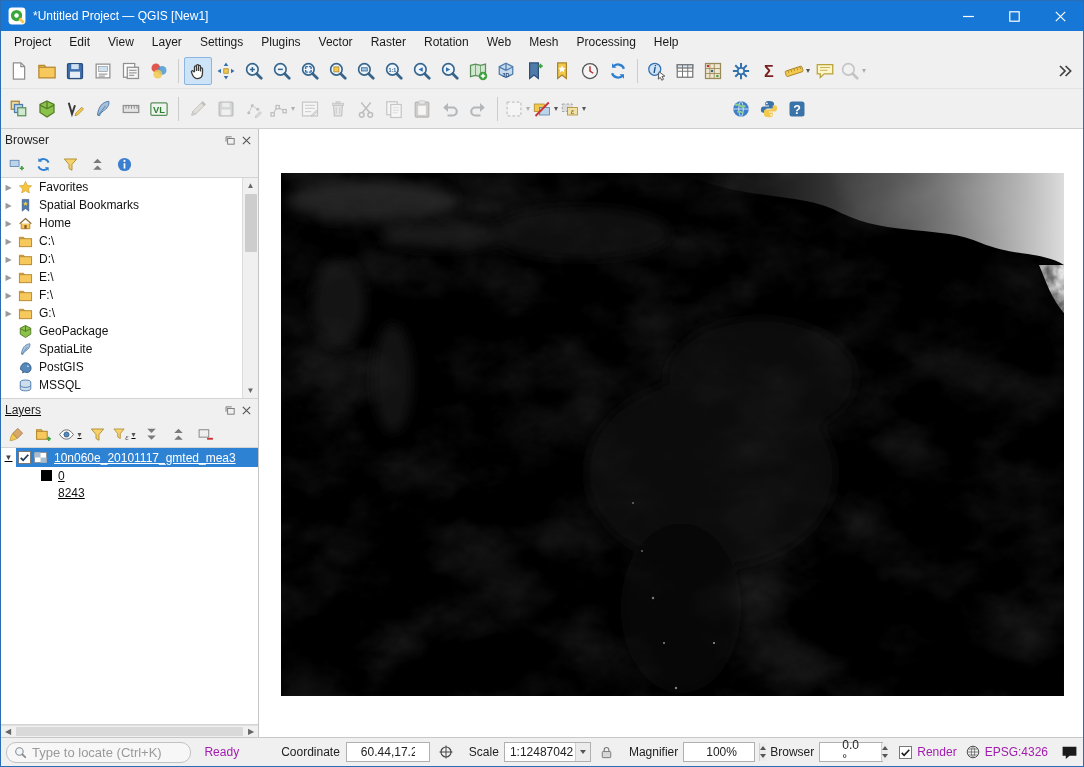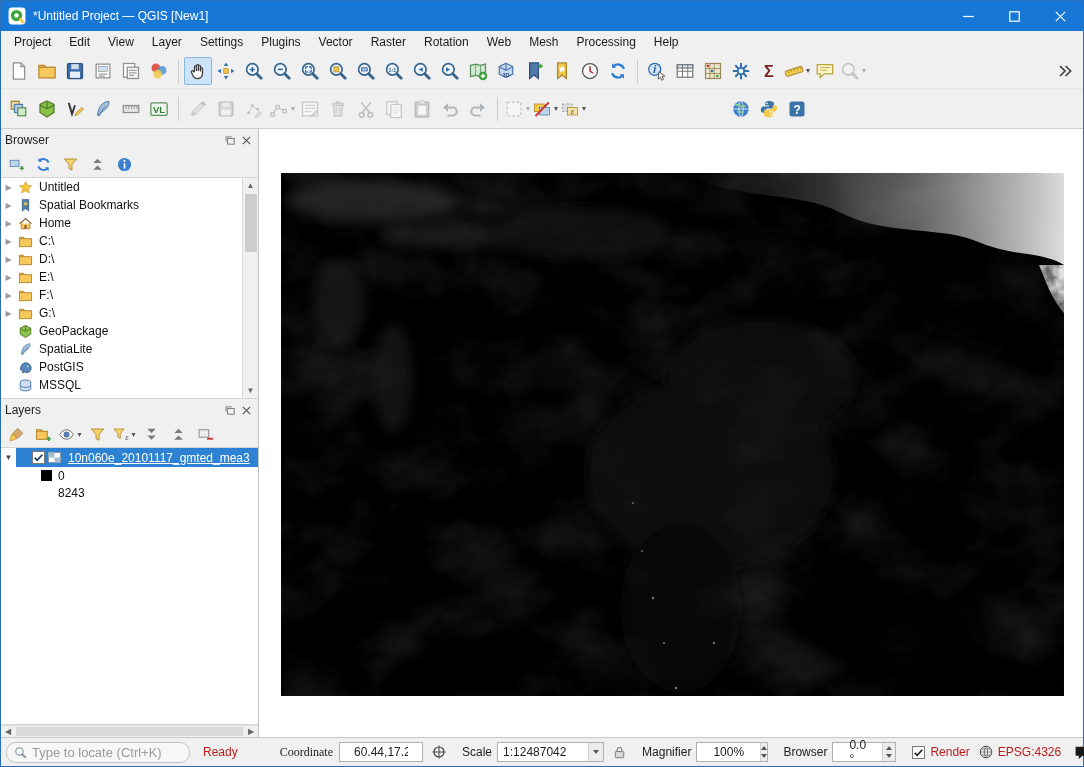--- a/index.html
+++ b/index.html
@@ -23,66 +23,66 @@
 .tbtn.gap{margin-left:140px;}
 .tbtn.push-right{margin-left:auto;}
 .ticon{display:flex;}
 .tcaret{font-size:8px;color:#555;margin-left:2px;}
 .tsep{width:1px;height:24px;background:#cccccc;margin:0 5px;flex:0 0 auto;}
 
 .main{flex:1 1 auto;display:flex;min-height:0;justify-content:center;}
 .dock{width:258px;flex:0 0 258px;display:flex;flex-direction:column;background:#f0f0f0;border-right:1px solid #c4c4c4;}
 .panel{display:flex;flex-direction:column;min-height:0;}
 .panel.browser{height:270px;flex:0 0 270px;}
-.panel.layers{flex:1 1 auto;}
+.panel.layers{flex:1 1 auto;text-decoration:underline;}
 .panel-header{height:22px;display:flex;align-items:center;font-size:12px;color:#222;padding:0 4px;}
 .panel-title{flex:1;}
 .panel-hbtn{width:16px;height:16px;display:flex;align-items:center;justify-content:center;}
 .panel-toolbar{height:26px;display:flex;align-items:center;gap:3px;padding:0 3px;}
 .ptbtn{width:24px;height:22px;display:flex;align-items:center;justify-content:center;border-radius:2px;}
 .tree{background:#fff;border-top:1px solid #d4d4d4;border-bottom:1px solid #d4d4d4;flex:1;position:relative;overflow:hidden;font-size:12px;}
 .trow{height:18px;display:flex;align-items:center;}
 .texp{width:15px;text-align:center;color:#9a9a9a;font-size:8px;flex:0 0 15px;}
 .ticon16{width:18px;display:flex;justify-content:center;flex:0 0 18px;}
 .tlabel{padding-left:5px;color:#111;white-space:nowrap;}
 
 .vscroll{position:absolute;top:0;right:0;width:16px;height:100%;background:#f0f0f0;border-left:1px solid #dcdcdc;display:flex;flex-direction:column;align-items:center;}
 .vs-btn{height:15px;width:16px;display:flex;align-items:center;justify-content:center;color:#666;font-size:8px;}
 .vs-thumb{width:12px;height:58px;background:#cdcdcd;border-radius:1px;margin-top:1px;}
 .vs-track{flex:1;}
 
 .layer-row{height:19px;display:flex;align-items:center;}
-.layer-sel{flex:1;height:19px;display:flex;align-items:center;background:#2e82d3;color:#fff;padding-left:16px;}
+.layer-sel{flex:1;height:19px;display:flex;align-items:center;background:#2e82d3;color:#fff;padding-left:2px;}
 .layer-name{margin-left:5px;font-size:12px;color:#fff;text-decoration:underline;white-space:nowrap;overflow:hidden;}
 .checkbox{width:13px;height:13px;background:#fff;border:1px solid #7a7a7a;display:inline-flex;align-items:center;justify-content:center;flex:0 0 13px;}
 .legend-row{height:17px;display:flex;align-items:center;padding-left:40px;font-size:12px;color:#111;}
 .swatch{width:11px;height:11px;margin-right:6px;flex:0 0 11px;}
 
 .hscroll{height:12px;flex:0 0 12px;background:#f0f0f0;border-top:1px solid #dfdfdf;display:flex;align-items:center;}
 .hs-btn{width:14px;height:12px;display:flex;align-items:center;justify-content:center;color:#666;font-size:8px;}
 .hs-thumb{flex:1;height:9px;background:#d9d9d9;border-radius:1px;margin:0 1px;}
 
 .canvas{flex:1;background:#ffffff;position:relative;}
 .raster{position:absolute;left:22px;top:44px;width:783px;height:523px;}
 
 .statusbar{height:29px;flex:0 0 29px;background:#f0f0f0;border-top:1px solid #c8c8c8;display:flex;align-items:center;font-size:12px;color:#222;padding:0 5px;}
 .locate{width:198px;height:21px;border:1px solid #c2c2c2;border-radius:10px;background:#f7f7f7;display:flex;align-items:center;padding:0 7px;gap:5px;}
 .locate-input{border:none;outline:none;background:transparent;font-size:13px;color:#333;width:150px;}
 .locate-input::placeholder{color:#9a9a9a;}
-.sb-text{color:#b91c1c;}
+.sb-text{color:#a21caf;}
 .ready{margin-left:13px;}
 .sb-label{margin-left:15px;}
-.coord-label{margin-left:42px;font-family:Liberation Serif, serif;}
+.coord-label{margin-left:42px;}
 .sb-input{width:84px;height:20px;border:1px solid #b0b0b0;background:#fff;font-size:12px;padding:0 14px;margin-left:6px;color:#222;}
 .sb-icon{display:inline-flex;margin-left:8px;}
 .combo{height:20px;border:1px solid #b0b0b0;background:#fff;display:flex;align-items:center;margin-left:5px;}
-.combo-text{padding:0 5px;width:90px;}
+.combo-text{padding:0 5px;width:70px;}
 .combo-btn{width:15px;height:100%;border-left:1px solid #d0d0d0;background:#ececec;display:flex;align-items:center;justify-content:center;}
 .spin{height:20px;border:1px solid #b0b0b0;background:#fff;display:flex;align-items:center;margin-left:5px;}
-.spin-text{padding:0 16px;flex:1;}
+.spin-text{padding:0 22px;flex:1;}
 .spin-btns{width:14px;height:100%;border-left:1px solid #d0d0d0;background:#ececec;display:flex;flex-direction:column;align-items:center;justify-content:space-evenly;}
 .spin.mag{width:72px;}
 .spin.rot{width:64px;}
 .arr-up{width:0;height:0;border-left:3px solid transparent;border-right:3px solid transparent;border-bottom:4px solid #555;}
 .arr-down{width:0;height:0;border-left:3px solid transparent;border-right:3px solid transparent;border-top:4px solid #555;}
 .statusbar .checkbox{margin-left:16px;}
 .render-label{margin-left:5px;}
 .crs{margin-left:4px;}
 .bubble{margin-left:13px;}
 </style>
@@ -690,21 +690,21 @@
           </div>
         <div class="tree" id="browser-tree">
 
         <div class="trow">
               <span class="texp">▶</span>
               <span class="ticon16">
                 <svg width="15" height="15" viewBox="0 0 16 16" aria-hidden="true">
                   <path d="M8 1.5l2 4.2 4.6.5-3.4 3.1.9 4.5L8 11.5l-4.1 2.3.9-4.5L1.4 6.2 6 5.7z" fill="#f5c542" stroke="#c79a2a" stroke-width=".6"></path>
                 </svg>
               </span>
-              <span class="tlabel">Untitled</span>
+              <span class="tlabel">Favorites</span>
             </div>
             <div class="trow">
               <span class="texp">▶</span>
               <span class="ticon16">
                 <svg width="15" height="15" viewBox="0 0 16 16" aria-hidden="true">
                   <path d="M4.5 1.5h7V14L8 11.2 4.5 14z" fill="#4f7bab" stroke="#2a4f7a" stroke-width=".6"></path>
                   <path d="M8 3.4l.8 1.6 1.8.2-1.3 1.2.3 1.8L8 7.3l-1.6.9.3-1.8-1.3-1.2 1.8-.2z" fill="#f2c94c"></path>
                 </svg>
               </span>
               <span class="tlabel">Spatial Bookmarks</span>

